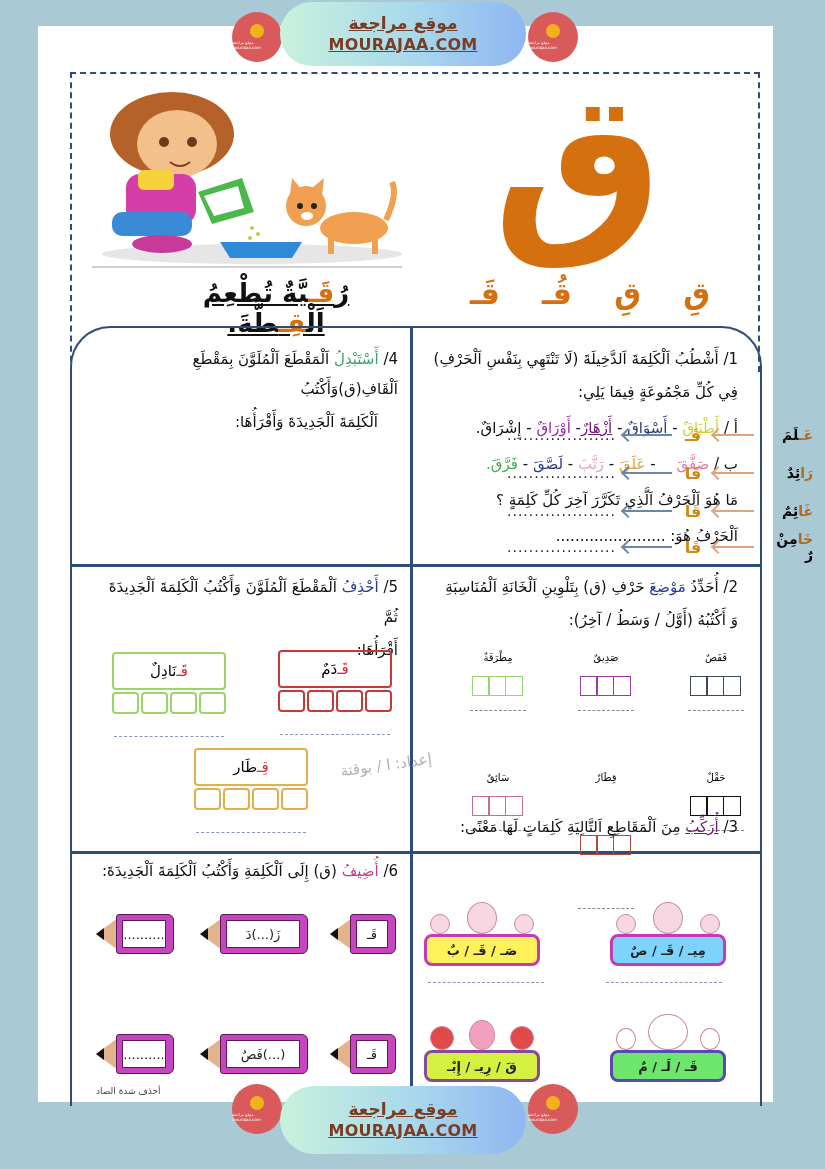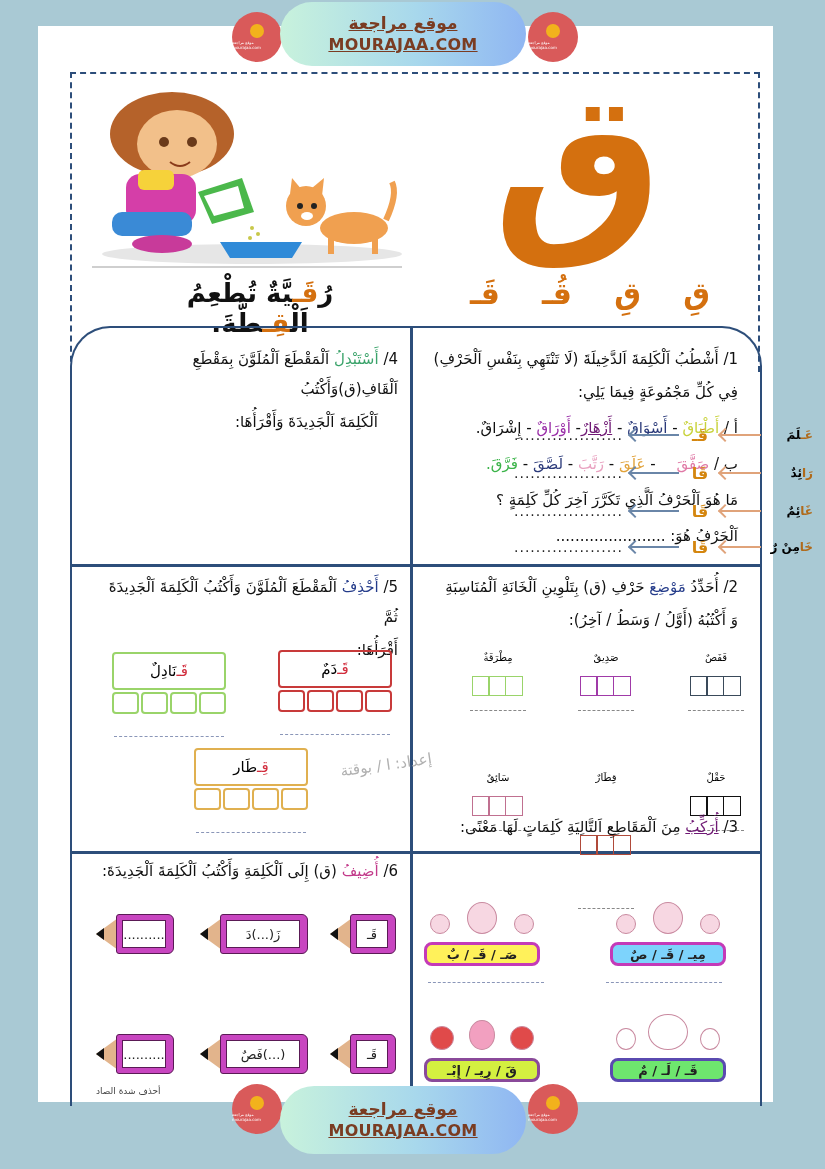--- a/index.html
+++ b/index.html
@@ -42,22 +42,22 @@
   .big-qaf {
     position: absolute; left: 488px; top: 62px; width: 180px; height: 200px;
     font-size: 190px; color: #d4700f; font-weight: bold; text-align: center; line-height: 200px;
   }
   .forms {
     position: absolute; left: 470px; top: 276px; width: 240px; height: 44px;
     display: flex; justify-content: space-between; direction: rtl;
   }
   .forms span { font-size: 30px; font-weight: bold; color: #d4700f; }
   .sentence {
-    position: absolute; left: 140px; top: 278px; width: 240px; height: 44px;
-    font-size: 26px; font-weight: bold; color: #111; text-align: center;
+    position: absolute; left: 156px; top: 278px; width: 240px; height: 44px;
+    font-size: 26px; font-weight: bold; color: #111; text-align: center; text-decoration: underline;
   }
   .sentence .hl { color: #d4700f; }
 
   
   .grid {
     position: absolute; left: 70px; top: 326px; width: 692px; height: 780px;
     border: 2px solid #2d4e7a; border-radius: 40px 40px 0 0;
     border-bottom: none;
   }
   .vline { position: absolute; left: 410px; top: 328px; width: 3px; height: 772px; background: #2d4e7a; }
@@ -65,21 +65,21 @@
   .cell { position: absolute; padding: 0 12px; color: #111; font-size: 15px; }
   .q-title { font-size: 15px; line-height: 30px; }
   .line { font-size: 15px; line-height: 36px; }
   .c-yellow { color: #c8d23a; } .c-navy { color: #2b3a7a; } .c-red { color: #701a75; text-decoration: underline; }
   .c-purple { color: #9a2fa8; } .c-pink { color: #e07aa6; margin-left: 16px; } .c-orange { color: #e1a23a; }
   .c-lpink { color: #e9a2c0; } .c-green { color: #3cb44a; } .c-teal { color: #3aa36a; }
   .c-blue { color: #243b8a; } .c-magenta { color: #c23a8a; }
 
   
   .q4-row { position: absolute; right: 12px; height: 26px; display: flex; align-items: center; direction: rtl; gap: 8px; }
-  .q4-row .w { font-size: 12px; font-weight: bold; width: 44px; text-align: right; }
+  .q4-row .w { font-size: 14px; font-weight: bold; width: 44px; text-align: right; margin-left: 7px; }
   .q4-row .w .hl { color: #b06a1a; }
   .q4-row .arrow1 { width: 40px; height: 2px; background: #e0a37a; position: relative; }
   .q4-row .arrow1::before { content: ""; position: absolute; left: -1px; top: -4px; width: 8px; height: 8px; border-left: 2px solid #e0a37a; border-bottom: 2px solid #e0a37a; transform: rotate(45deg); }
   .q4-row .syl { font-size: 16px; font-weight: bold; color: #d4860f; width: 26px; text-align: center; }
   .q4-row .arrow2 { width: 48px; height: 2px; background: #6a86a8; position: relative; }
   .q4-row .arrow2::before { content: ""; position: absolute; left: -1px; top: -4px; width: 8px; height: 8px; border-left: 2px solid #6a86a8; border-bottom: 2px solid #6a86a8; transform: rotate(45deg); }
   .q4-row .dots { font-size: 14px; color: #222; letter-spacing: 1px; }
 
   
   .q2-item { position: absolute; width: 60px; display: flex; flex-direction: column; align-items: center; }
@@ -93,21 +93,21 @@
   .q5-item .wbox { width: 114px; height: 38px; border: 2px solid; border-radius: 4px; display: flex; align-items: center; justify-content: center; font-size: 15px; }
   .q5-item .wbox .hl { color: #d12c3c; }
   .q5-item .cells { display: flex; gap: 2px; margin-top: 2px; direction: ltr; }
   .q5-item .cells span { width: 27px; height: 22px; border: 2px solid; border-radius: 4px; }
   .q5-item .dash { width: 110px; border-top: 1px dashed #8a96b8; margin-top: 22px; }
 
   
   .q3-card { position: absolute; width: 116px; height: 72px; }
   .q3-card .heads { position: absolute; top: 0; left: 6px; right: 6px; height: 40px; display: flex; justify-content: space-between; align-items: flex-end; }
   .q3-card .heads span { display: block; border-radius: 50%; background: #f7d7e2; border: 1px solid #c98aa0; }
-  .q3-card .plate { position: absolute; left: 0; bottom: 0; width: 116px; height: 24px; border: 3px solid #c43ab8; border-radius: 8px; display: flex; align-items: center; justify-content: center; font-size: 13px; font-weight: bold; color: #222; }
+  .q3-card .plate { position: absolute; left: 0; bottom: 0; width: 116px; height: 32px; border: 3px solid #c43ab8; border-radius: 8px; display: flex; align-items: center; justify-content: center; font-size: 13px; font-weight: bold; color: #222; }
   .q3-dash { position: absolute; width: 116px; border-top: 1px dashed #8a96b8; }
 
   
   .pencil { position: absolute; width: 80px; height: 40px; direction: ltr; }
   .pencil .tip { position: absolute; left: 0; top: 4px; width: 0; height: 0; border-top: 16px solid transparent; border-bottom: 16px solid transparent; border-right: 22px solid #e2b48c; }
   .pencil .lead { position: absolute; left: 0; top: 14px; width: 0; height: 0; border-top: 6px solid transparent; border-bottom: 6px solid transparent; border-right: 8px solid #111; }
   .pencil .body { position: absolute; left: 20px; top: 0; right: 0; height: 40px; background: #c845c0; border: 1.5px solid #5a1a55; border-radius: 3px 6px 6px 3px; }
   .pencil .label { position: absolute; left: 26px; top: 6px; right: 8px; height: 28px; background: #fff; border: 1px solid #5a1a55; display: flex; align-items: center; justify-content: center; font-size: 13px; color: #222; direction: rtl; }
 
   .watermark { position: absolute; font-size: 15px; color: #b0b0b0; }

